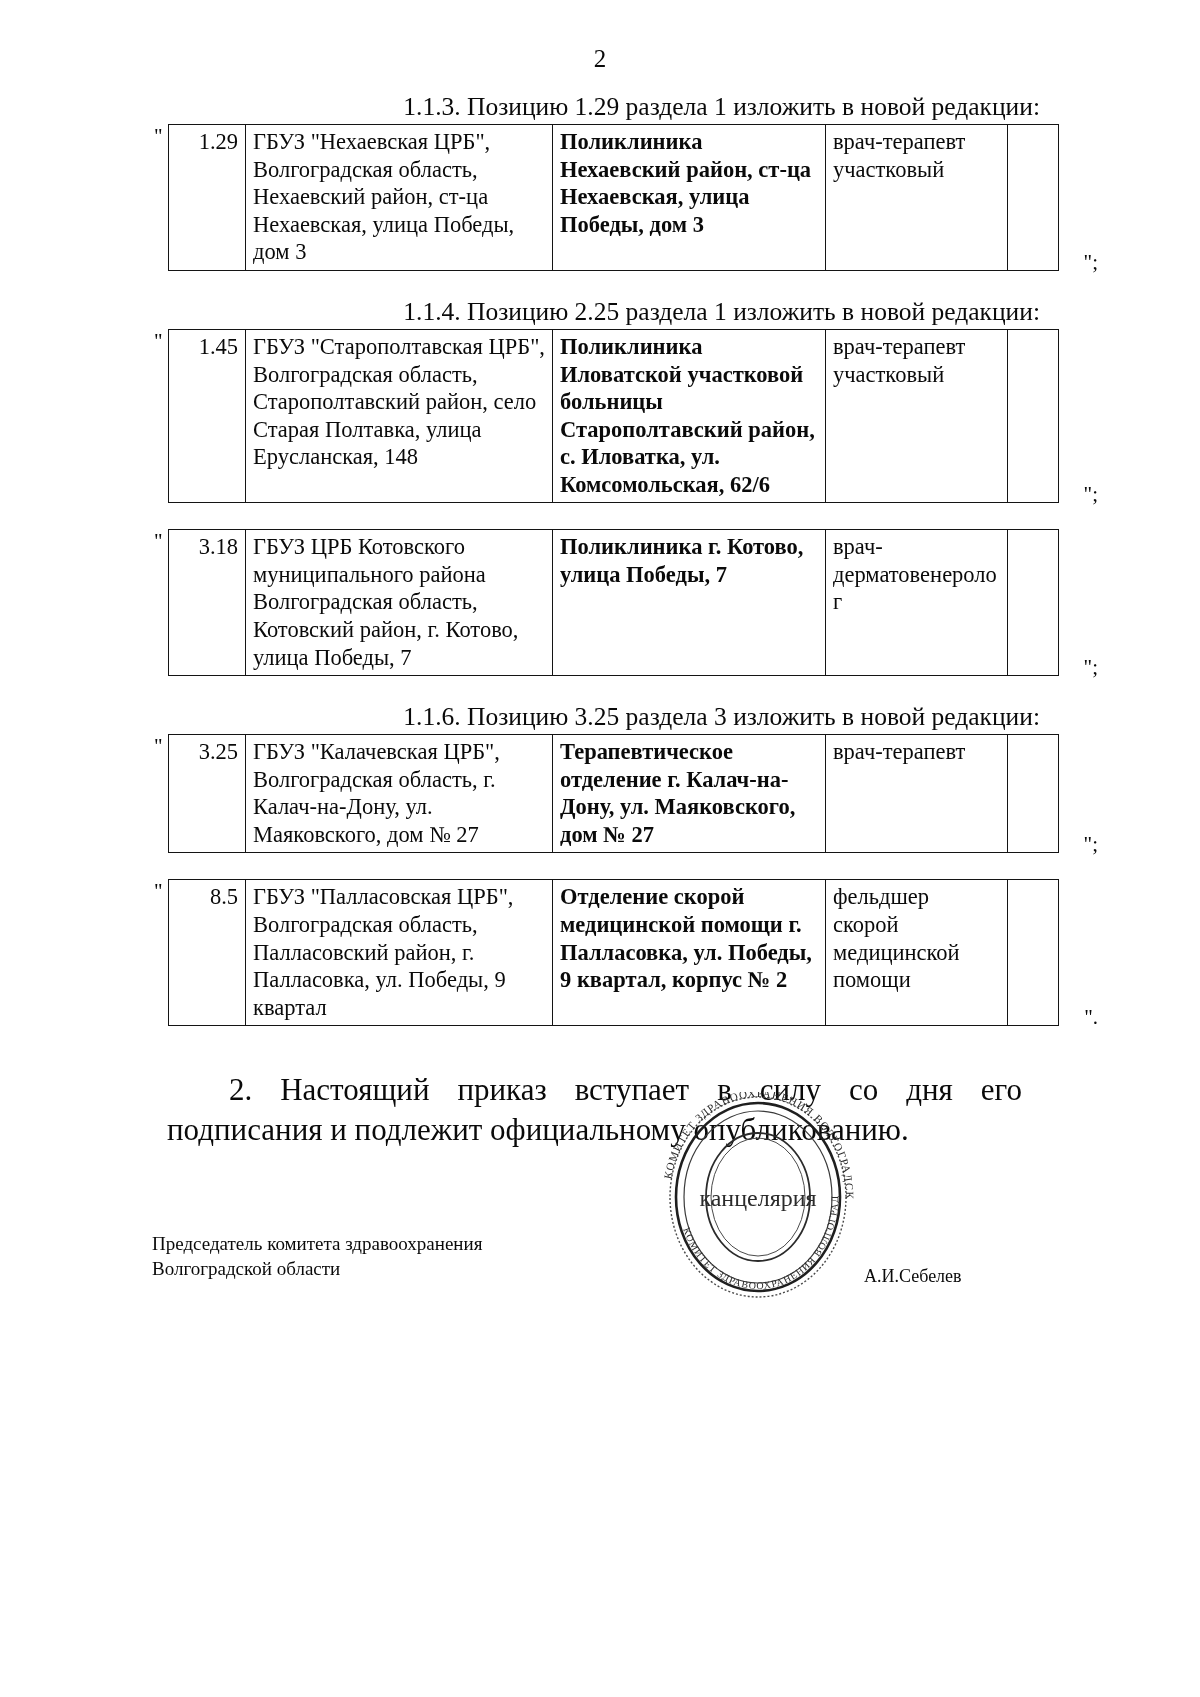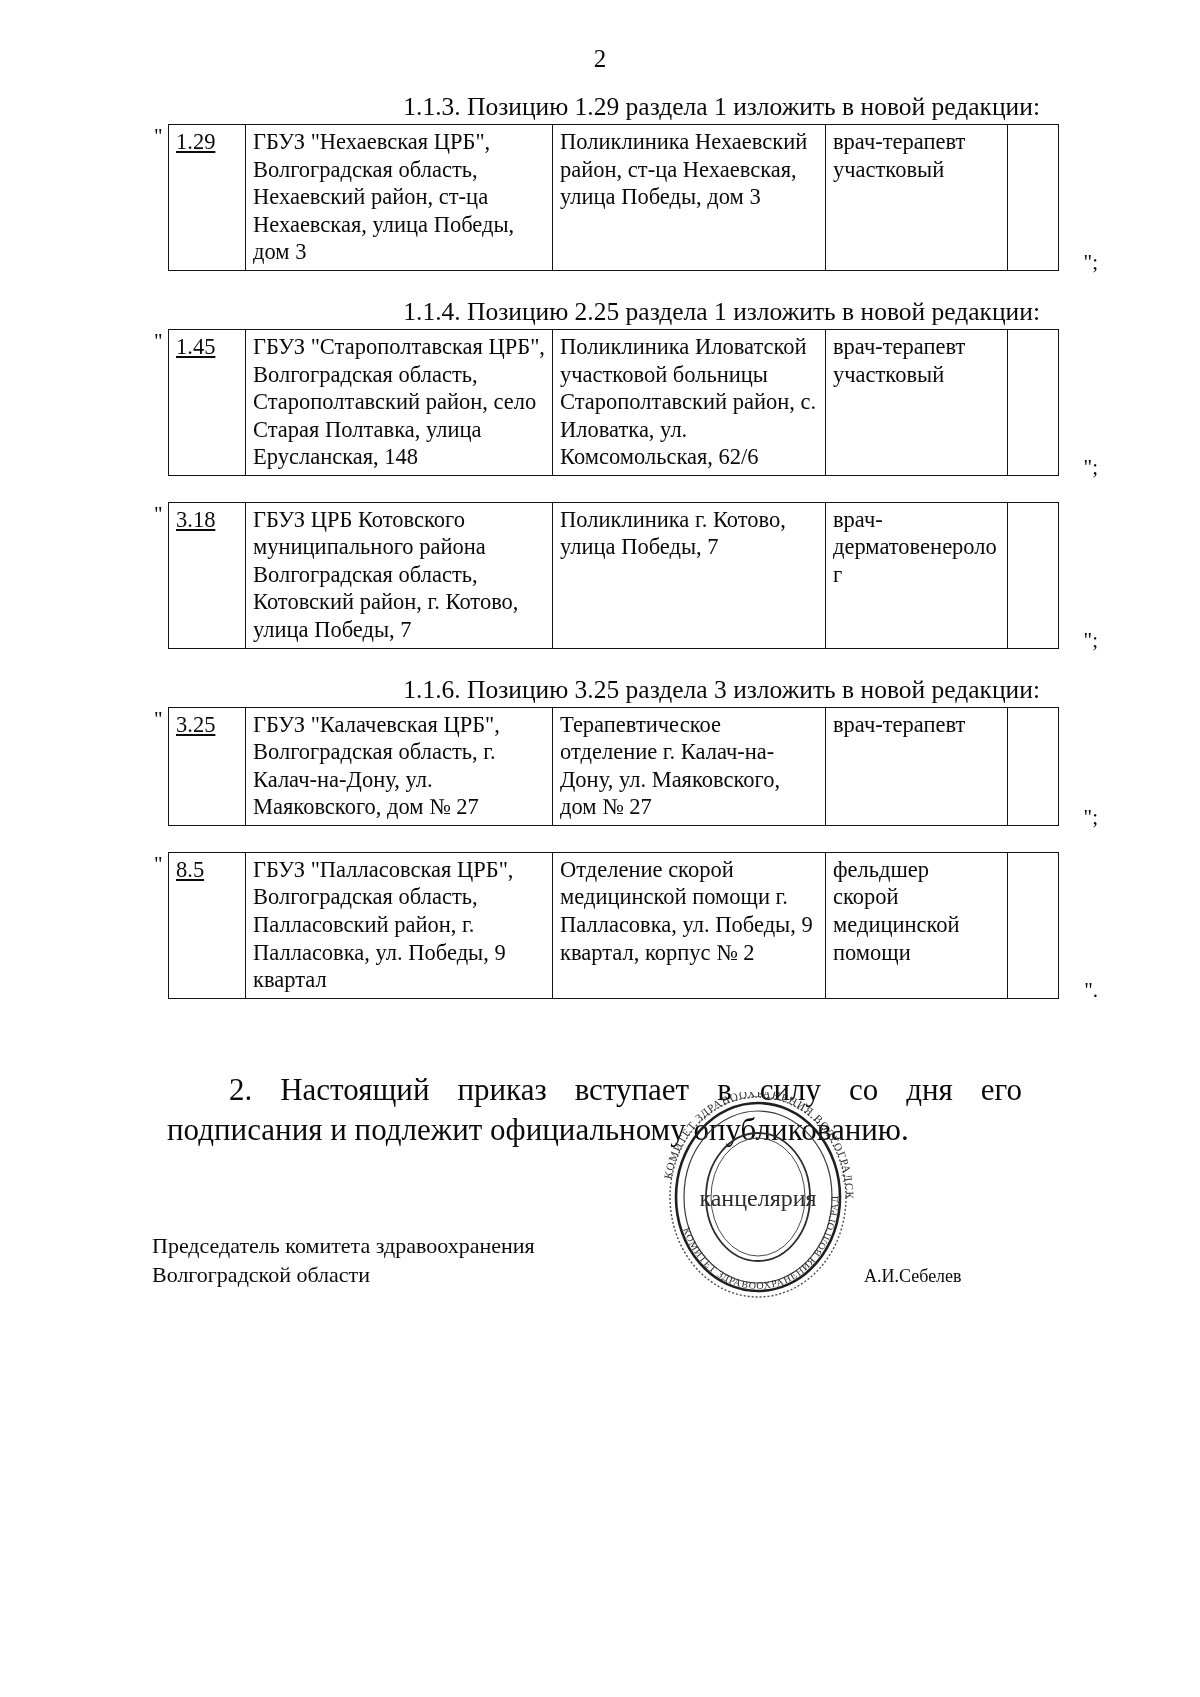--- a/index.html
+++ b/index.html
@@ -80,27 +80,26 @@
   table.reg td {
     border: 1.6px solid #141414;
     vertical-align: top;
     font-size: 22.5px;
     line-height: 1.225;
     padding: 3px 7px 4px 7px;
     word-wrap: break-word;
   }
   td.c-num {
     width: 62px;
-    text-align: left;
+    text-align: right;
     padding-left: 2px;
     padding-right: 2px;
-    text-decoration: underline;
   }
   td.c-org  { width: 292px; }
-  td.c-unit { width: 258px; }
+  td.c-unit { width: 258px; font-weight: bold; }
   td.c-post { width: 167px; }
   td.c-tail { width: 36px; }
 
   
   .para {
     position: absolute;
     left: 150px;
     width: 855px;
     font-size: 31px;
     line-height: 1.3;
@@ -112,21 +111,21 @@
   #closing-paragraph { top: 1070px; }
 
   
   .signature {
     position: absolute;
     left: 152px;
     top: 1232px;
     width: 880px;
   }
   .sig-lines {
-    font-size: 22px;
+    font-size: 19px;
     line-height: 1.3;
     display: inline-block;
     vertical-align: top;
   }
   .sig-name {
     position: absolute;
     left: 712px;
     top: 33px;
     font-size: 18px;
     line-height: 1.3;

